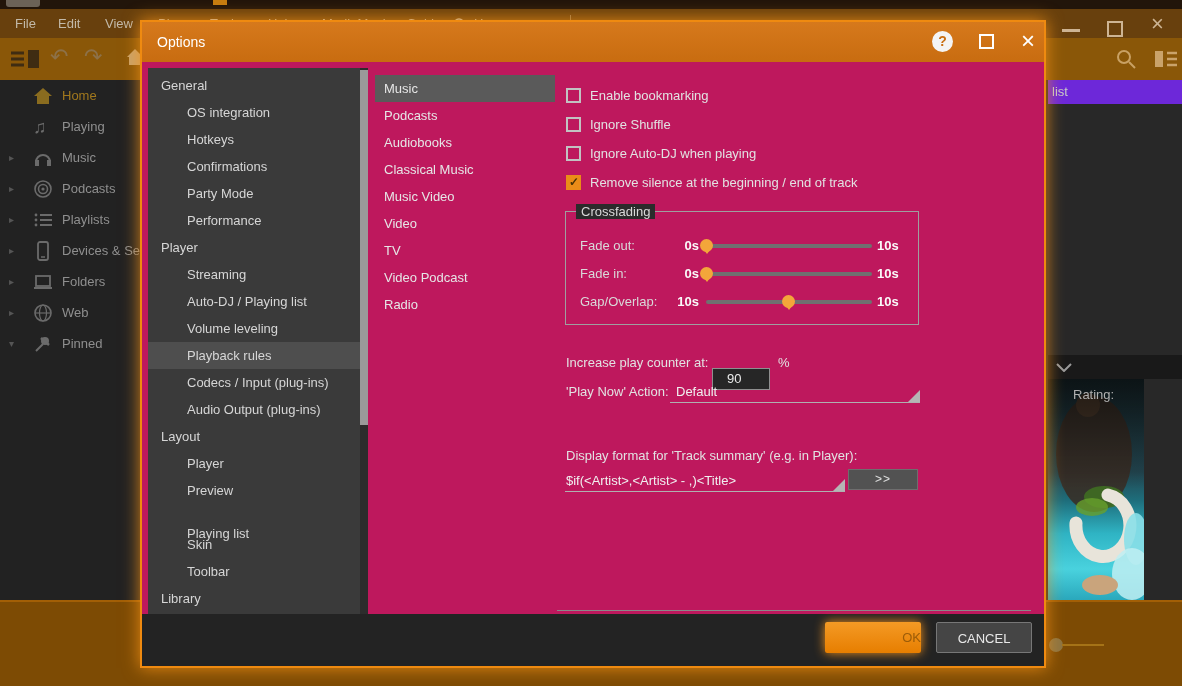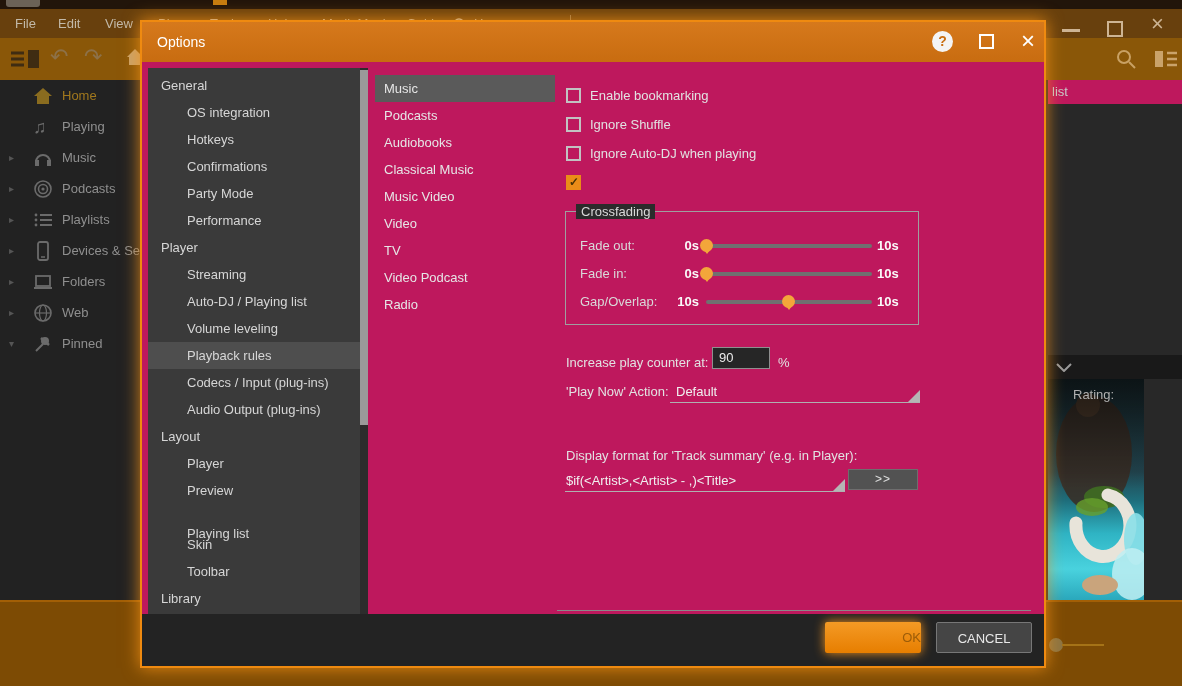--- a/index.html
+++ b/index.html
@@ -53,22 +53,22 @@
   #xfade legend.cap { position:absolute; left:10px; top:-8px; background:#2b2b2b; padding:0 5px; color:#d9d9d9; font-size:13px; }
   .xf-row { position:absolute; left:0; width:354px; height:20px; }
   .xf-lb { position:absolute; left:14px; line-height:20px; color:#d9d9d9; }
   .xf-min { position:absolute; left:85px; width:48px; text-align:right; line-height:20px; color:#fafafa; font-weight:bold; }
   .xf-max { position:absolute; left:311px; line-height:20px; color:#fafafa; font-weight:bold; }
   .xf-track { position:absolute; left:140px; top:8px; width:166px; height:4px; background:#707070; border-radius:2px; }
   .xf-thumb { position:absolute; top:3px; width:13px; height:13px; border-radius:50%; background:#f3a63a; }
   .xf-thumb::after { content:""; position:absolute; left:4px; top:11px; border-left:3px solid transparent; border-right:3px solid transparent; border-top:4px solid #f3a63a; }
 
   .field-lbl { position:absolute; color:#e2e2e2; white-space:nowrap; height:20px; line-height:20px; }
-  .num-input { position:absolute; left:570px; top:325px; width:58px; height:22px; background:#262626; border:1px solid #8f8f8f;
-               color:#eaeaea; line-height:20px; padding-left:6px; }
+  .num-input { position:absolute; left:570px; top:346px; width:58px; height:22px; background:#262626; border:1px solid #8f8f8f;
+               color:#eaeaea; line-height:20px; padding-left:14px; }
   .combo-line { position:absolute; height:1px; background:#b0b0b0; }
   .combo-tri { position:absolute; width:0; height:0; border-left:12px solid transparent; border-bottom:12px solid #b5b5b5; }
   .combo-val { position:absolute; color:#f0f0f0; height:20px; line-height:20px; white-space:nowrap; }
   .fmt-btn { position:absolute; left:706px; top:447px; width:70px; height:21px; background:#525252; border:1px solid #6e6e6e;
              color:#e0e0e0; text-align:center; line-height:19px; font-size:12px; letter-spacing:1px; }
 
   #dlg-footer { left:0; top:592px; width:902px; height:52px; background:#232323; }
   #dlg-sep { left:415px; top:588px; width:474px; height:1px; background:#8a8a8a; }
   .btn { position:absolute; top:600px; width:96px; height:31px; text-align:center; line-height:31px; border-radius:2px; font-size:13px; }
   #btn-ok { left:683px; background:linear-gradient(#f49a25,#e77e00); color:#9c5c08; box-shadow:0 0 11px rgba(250,152,30,.95);text-align:right; }
@@ -198,21 +198,21 @@
       <svg class="ic" viewBox="0 0 20 20">
         <circle cx="12" cy="7" r="4" fill="#6b6b6b"></circle>
           <line x1="10" y1="10" x2="3" y2="17" stroke="#6b6b6b" stroke-width="2"></line>
           <line x1="8" y1="4" x2="16" y2="11" stroke="#6b6b6b" stroke-width="2.5"></line>
       </svg>
       <span class="lbl">Pinned</span>
     </div>
   </div>
 
   <div class="abs" id="rightpanel">
-    <div class="abs" style="left:0;top:0;width:134px;height:24px;background:#be185d;">
+    <div class="abs" style="left:0;top:0;width:134px;height:24px;background:#6d28d9;">
       <span class="abs" style="left:4px;top:4px;color:#c9c9c9;">list</span>
     </div>
     <div class="abs" style="left:0;top:275px;width:134px;height:24px;background:#191919;">
       <svg class="abs" style="left:8px;top:8px" width="16" height="9" viewBox="0 0 16 9">
         <polyline points="1,1 8,8 15,1" fill="none" stroke="#9a9a9a" stroke-width="2"></polyline>
       </svg>
     </div>
     <svg class="abs" style="left:0;top:299px" width="96" height="221" viewBox="0 0 96 221">
       <defs>
         <linearGradient id="art-bg" x1="0" y1="0" x2="0" y2="1">
@@ -293,20 +293,21 @@
     <div class="media-row" style="top:242px">Video Podcast</div>
     <div class="media-row" style="top:269px">Radio</div>
 
     <div class="cb-box" style="top:66px"></div>
     <span class="cb-lbl" style="top:66px">Enable bookmarking</span>
     <div class="cb-box" style="top:95px"></div>
     <span class="cb-lbl" style="top:95px">Ignore Shuffle</span>
     <div class="cb-box" style="top:124px"></div>
     <span class="cb-lbl" style="top:124px">Ignore Auto-DJ when playing</span>
     <div class="cb-box checked" style="top:153px"></div>
+    <span class="cb-lbl" style="top:153px">Remove silence at the beginning / end of track</span>
 
     <div class="abs" id="xfade">
       <legend class="cap">Crossfading</legend>
       <div class="xf-row" style="top:24px">
         <span class="xf-lb">Fade out:</span>
         <span class="xf-min">0s</span>
         <div class="xf-track"></div>
         <div class="xf-thumb" style="left:134px"></div>
         <span class="xf-max">10s</span>
       </div>

